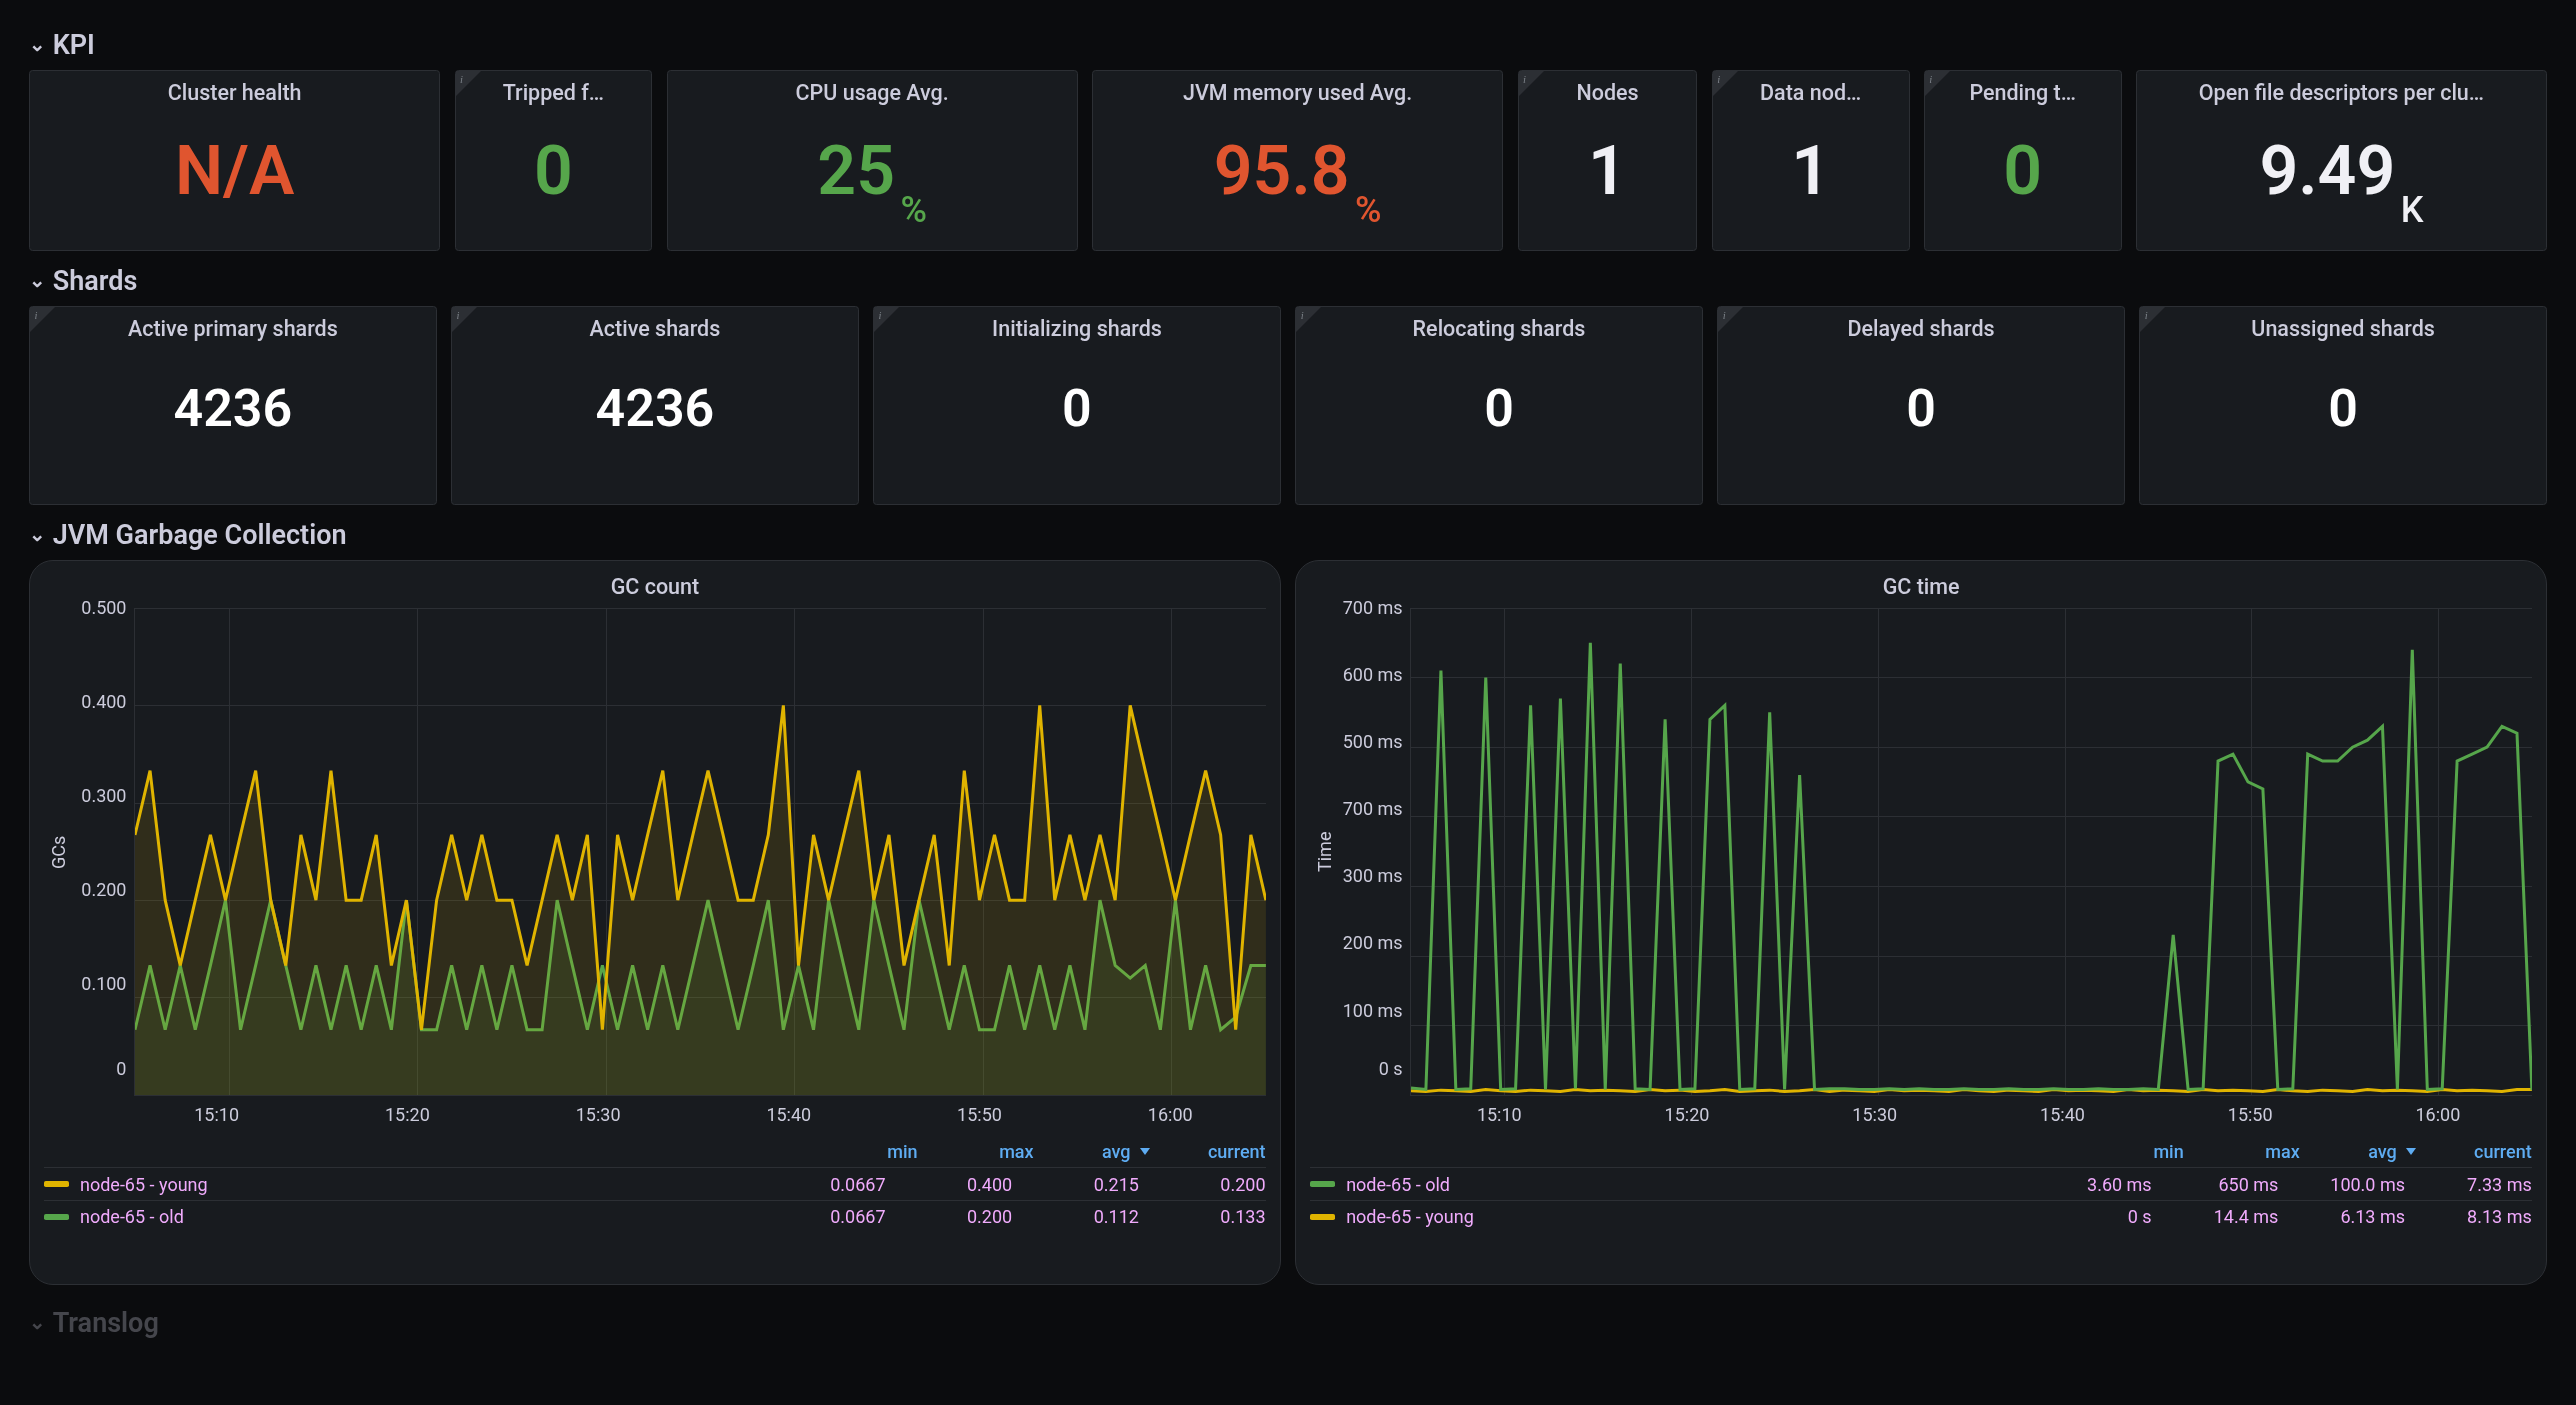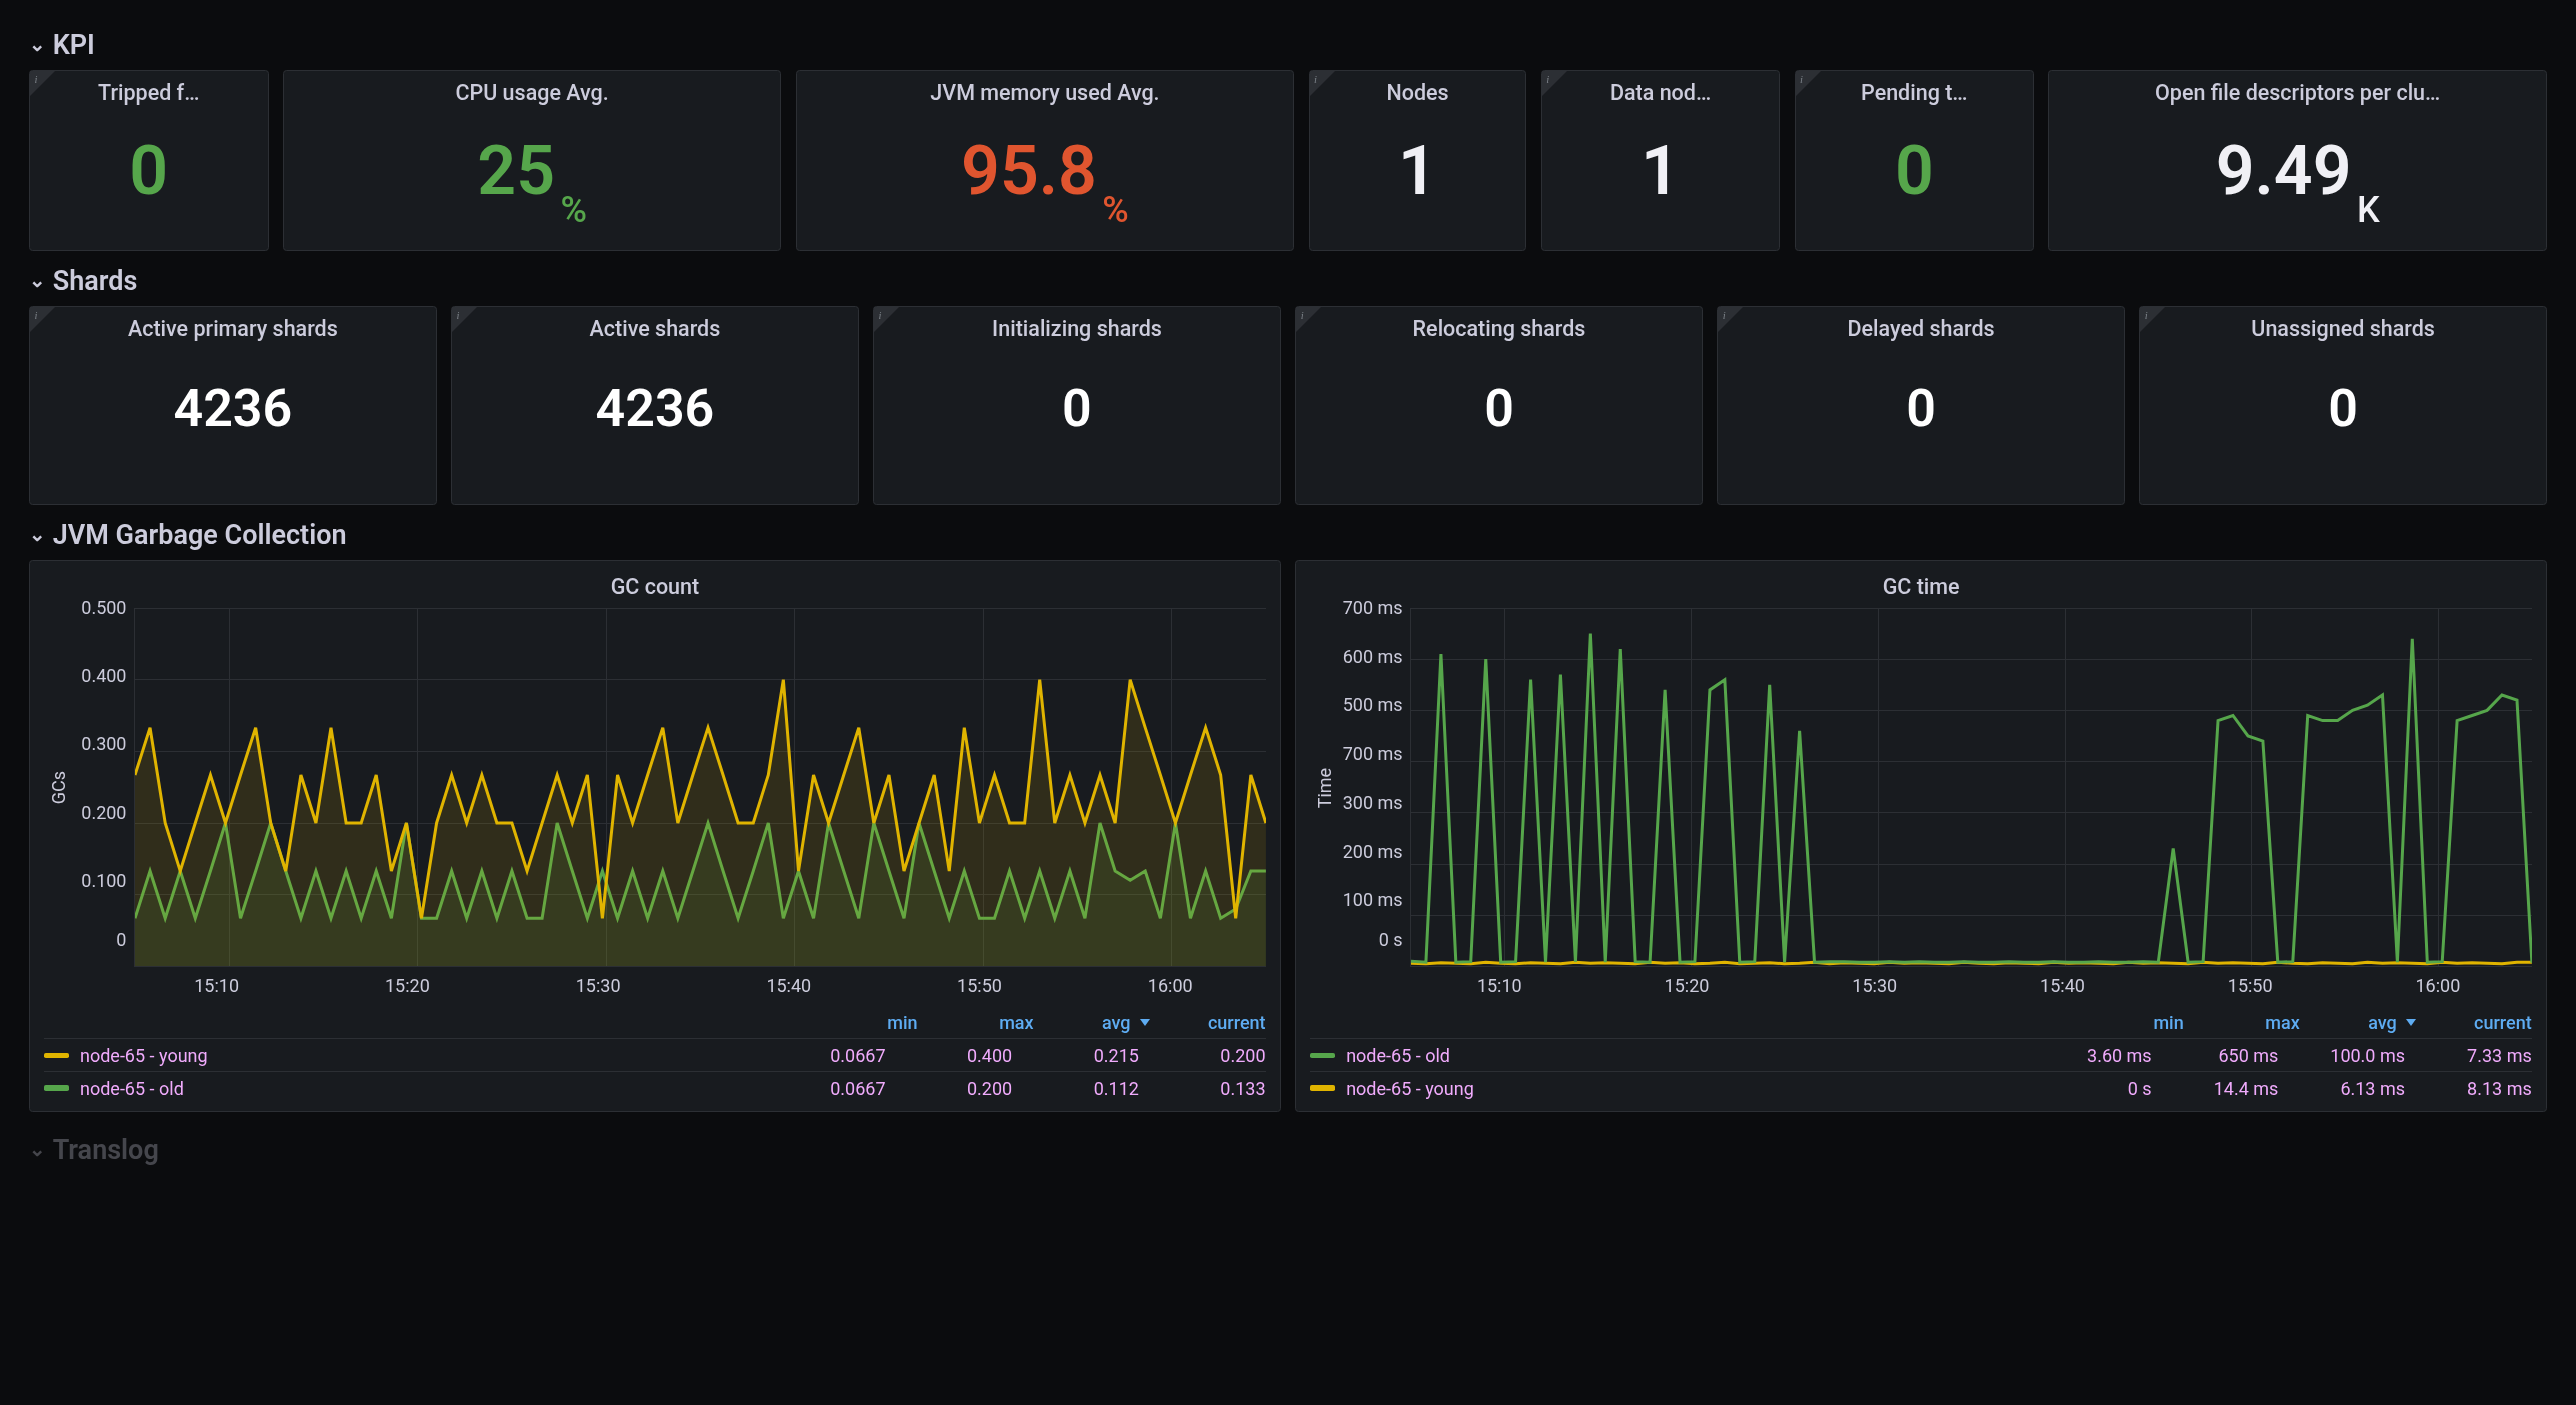--- a/index.html
+++ b/index.html
@@ -101,22 +101,23 @@
     justify-content: center;
     font-size: 52px;
     font-weight: 600;
     color: #ffffff;
     padding-bottom: 28px;
   }
 
   .chart-panel {
     flex: 1;
     padding: 7.2px 14.3px 7.2px 14.3px;
-    height: 552px;
+    height: 725px;
     box-sizing: border-box;
+    border-radius: 24px;
   }
   .chart-title {
     text-align: center;
     font-size: 21.5px;
     font-weight: 500;
     color: #ccccdc;
     padding: 5.4px 0 9px 0;
   }
   .plot-wrap {
     display: flex;
@@ -211,20 +212,24 @@
 <body>
 
 <div class="dashboard">
 
   <div class="section-header">
     <span class="chev">⌄</span>
     <span>KPI</span>
   </div>
 
   <div class="row" id="kpi-row">
+      <div class="panel" style="flex: 460 1 0px; height: 179px;">
+        <div class="panel-title">Cluster health</div>
+        <div class="stat-value c-red">N/A</div>
+      </div>
       <div class="panel" style="flex: 220 1 0px; height: 179px;">
         <div class="corner-info"></div>
         <div class="panel-title">Tripped f…</div>
         <div class="stat-value c-green">0</div>
       </div>
       <div class="panel" style="flex: 460 1 0px; height: 179px; justify-content: flex-end;">
         <div class="panel-title">CPU usage Avg.</div>
         <div class="stat-value c-green">25<span class="unit">%</span></div>
       </div>
       <div class="panel" style="flex: 460 1 0px; height: 179px;">

